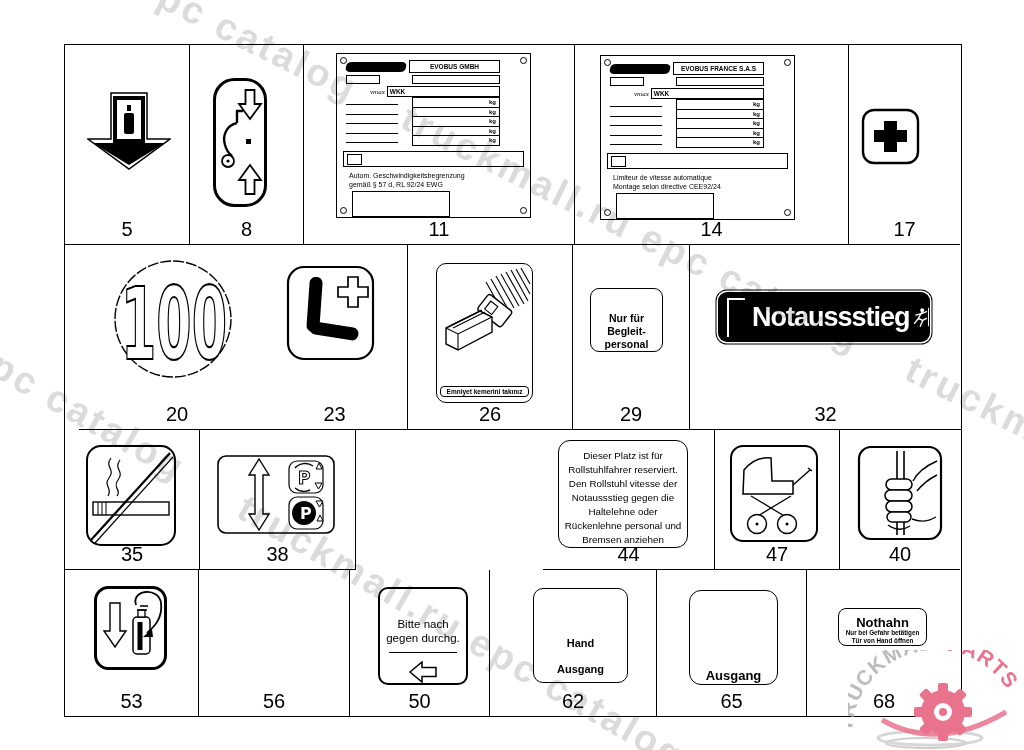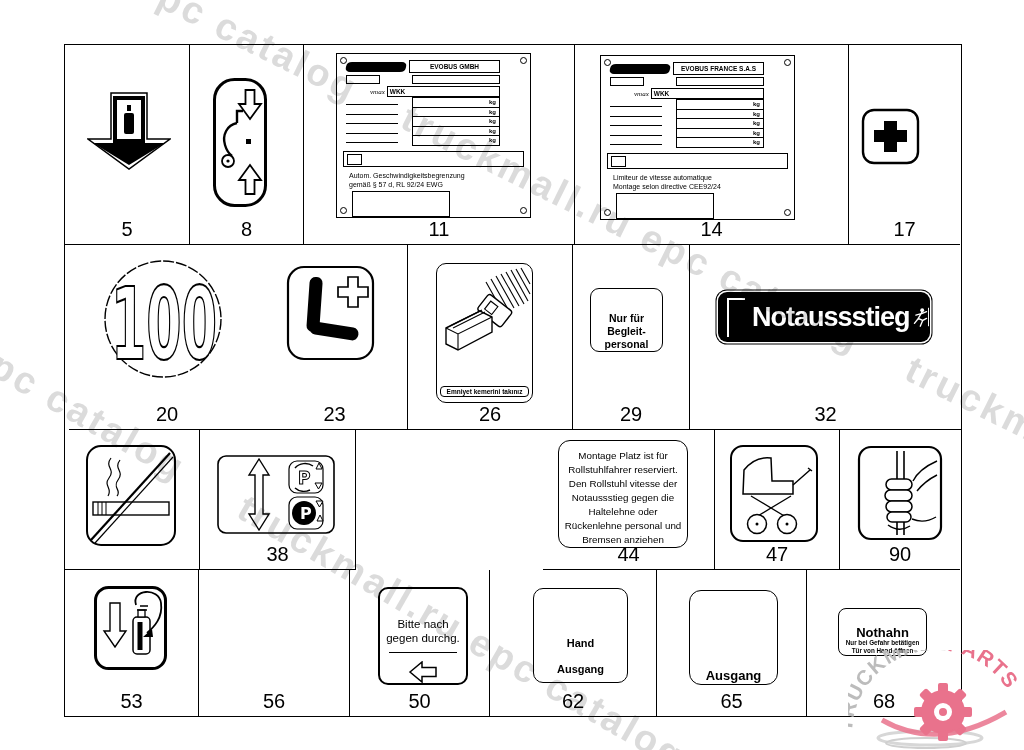--- a/index.html
+++ b/index.html
@@ -192,21 +192,21 @@
   </div>
 
   <div class="cell bb" style="left:784px;top:0;width:111px;height:200px">
     <svg class="art" style="left:12px;top:63px" width="59" height="57" viewBox="0 0 59 57">
       <rect x="2" y="2" width="55" height="53" rx="11" fill="#fff" stroke="#000" stroke-width="2.4"></rect>
       <polygon points="23,13 36,13 36,22 46,22 46,34 36,34 36,44 23,44 23,34 13,34 13,22 23,22" fill="#000"></polygon>
     </svg>
     <div class="num">17</div>
   </div>
 
-  <div class="cell br bb" style="left:4px;top:200px;width:197px;height:185px">
+  <div class="cell br bb" style="left:14px;top:200px;width:197px;height:185px">
     <svg class="art" style="left:29px;top:11px" width="130" height="130" viewBox="0 0 130 130">
       <circle cx="65" cy="63" r="58" fill="#fff" stroke="#000" stroke-width="1.4" stroke-dasharray="11 2"></circle>
       <text x="13" y="103" font-family="DejaVu Sans" font-size="100" font-weight="bold" fill="#fff" stroke="#000" stroke-width="2.2" textLength="106" lengthAdjust="spacingAndGlyphs">100</text>
     </svg>
     <div class="num">20</div>
   </div>
 
   <div class="cell br bb" style="left:197px;top:200px;width:146px;height:185px">
     <svg class="art" style="left:24px;top:20px" width="89" height="96" viewBox="0 0 89 96">
       <rect x="2" y="2" width="85" height="92" rx="16" fill="#fff" stroke="#000" stroke-width="2.2"></rect>
@@ -270,20 +270,21 @@
 
   <div class="cell br bb" style="left:0;top:385px;width:135px;height:140px">
     <svg class="art" style="left:20px;top:14px" width="92" height="103" viewBox="0 0 92 103">
       <rect x="2" y="2" width="88" height="99" rx="14" fill="#fff" stroke="#000" stroke-width="2"></rect>
       <path d="M26,14 c-7,9 5,11 -2,20 c-6,8 4,10 -1,18 M35,16 c-7,9 5,11 -2,20 c-6,8 4,10 -1,16" fill="none" stroke="#000" stroke-width="1.2"></path>
       <rect x="8" y="58" width="76" height="13" fill="#fff" stroke="#000" stroke-width="1.4"></rect>
       <path d="M13,58 V71 M17,58 V71 M21,58 V71" stroke="#000" stroke-width="1"></path>
       <path d="M6,96 L85,9" stroke="#000" stroke-width="2.2"></path>
       <path d="M10,99 L88,13" stroke="#000" stroke-width="1.2"></path>
     </svg>
+    <div class="num">35</div>
   </div>
 
   <div class="cell br bb" style="left:135px;top:385px;width:156px;height:140px">
     <svg class="art" style="left:17px;top:25px" width="118" height="79" viewBox="0 0 118 79">
       <rect x="1" y="1" width="116" height="77" rx="8" fill="#fff" stroke="#000" stroke-width="1.6"></rect>
       <path d="M42,4 L32,20 H38 V59 H32 L42,75 52,59 H46 V20 H52 Z" fill="#fff" stroke="#000" stroke-width="1.4"></path>
       <g>
         <rect x="72" y="6" width="34" height="32" rx="8" fill="#fff" stroke="#000" stroke-width="1.2"></rect>
         <path d="M78,13 a13,12 0 0 1 18,-2 M78,33 a13,12 0 0 0 15,2" fill="none" stroke="#000" stroke-width="1.5"></path>
         <text x="81" y="29" font-family="DejaVu Sans" font-size="17" font-weight="bold" fill="none" stroke="#000" stroke-width="1">P</text>
@@ -295,21 +296,21 @@
         <text x="83" y="64" font-family="DejaVu Sans" font-size="16" font-weight="bold" fill="#fff">P</text>
         <path d="M99,46 l7,0 -3.5,6 z M100,66 l3,-6 3,6 z" fill="#fff" stroke="#000" stroke-width="1"></path>
       </g>
     </svg>
     <div class="num">38</div>
   </div>
 
 
   <div class="cell br bb" style="left:478px;top:385px;width:172px;height:140px">
     <div class="stk" style="left:15px;top:10px;width:130px;height:108px;font:9.8px/14px 'Liberation Sans',sans-serif">
-      <div>Montage Platz ist für</div>
+      <div>Dieser Platz ist für</div>
       <div>Rollstuhlfahrer reserviert.</div>
       <div>Den Rollstuhl vitesse der</div>
       <div>Notaussstieg gegen die</div>
       <div>Haltelehne oder</div>
       <div>Rückenlehne personal und</div>
       <div>Bremsen anziehen</div>
     </div>
     <div class="num">44</div>
   </div>
 
@@ -331,21 +332,21 @@
     <svg class="art" style="left:17px;top:15px" width="86" height="96" viewBox="0 0 86 96">
       <rect x="2" y="2" width="82" height="92" rx="12" fill="#fff" stroke="#000" stroke-width="2.2"></rect>
       <path d="M40,6 V90 M47,6 V90" stroke="#000" stroke-width="1.6"></path>
       <path d="M80,16 Q62,24 56,36 M80,30 Q68,36 60,46" fill="none" stroke="#000" stroke-width="1.4"></path>
       <rect x="29" y="34" width="26" height="11" rx="5.5" fill="#fff" stroke="#000" stroke-width="1.5"></rect>
       <rect x="28" y="45" width="27" height="11" rx="5.5" fill="#fff" stroke="#000" stroke-width="1.5"></rect>
       <rect x="29" y="56" width="26" height="11" rx="5.5" fill="#fff" stroke="#000" stroke-width="1.5"></rect>
       <rect x="30" y="67" width="24" height="10" rx="5" fill="#fff" stroke="#000" stroke-width="1.5"></rect>
       <path d="M31,80 Q42,88 53,81 M55,74 Q67,79 79,72" fill="none" stroke="#000" stroke-width="1.4"></path>
     </svg>
-    <div class="num">90</div>
+    <div class="num">40</div>
   </div>
 
   <div class="cell br" style="left:0;top:525px;width:134px;height:146px">
     <svg class="art" style="left:28px;top:15px" width="75" height="86" viewBox="0 0 75 86">
       <rect x="2.5" y="2.5" width="70" height="81" rx="13" fill="#fff" stroke="#000" stroke-width="3"></rect>
       <path d="M17,18 V46 H11 L22,62 33,46 H27 V18 Z" fill="#fff" stroke="#000" stroke-width="1.4"></path>
       <rect x="40" y="32" width="17" height="37" rx="4" fill="#fff" stroke="#000" stroke-width="1.5"></rect>
       <rect x="44.5" y="37" width="5" height="28" fill="#000"></rect>
       <rect x="45" y="25" width="7" height="7" fill="#fff" stroke="#000" stroke-width="1.3"></rect>
       <path d="M44,25 h10 M47,21 h8" stroke="#000" stroke-width="1.5"></path>
@@ -380,21 +381,21 @@
   </div>
 
   <div class="cell br" style="left:592px;top:525px;width:150px;height:146px">
     <div class="stk" style="left:32px;top:20px;width:89px;height:95px;border-radius:12px;font:bold 13px/16px 'Liberation Sans',sans-serif">
       <div>Ausgang</div>
     </div>
     <div class="num">65</div>
   </div>
 
   <div class="cell" style="left:742px;top:525px;width:154px;height:146px">
-    <div class="stk" style="left:31px;top:38px;width:89px;height:48px;border-radius:8px">
+    <div class="stk" style="left:31px;top:38px;width:89px;height:38px;border-radius:8px">
       <div style="font:bold 13px/13px 'Liberation Sans',sans-serif">Nothahn</div>
       <div style="font:600 6.3px/8px 'Liberation Sans',sans-serif">Nur bei Gefahr betätigen</div>
       <div style="font:600 6.3px/8px 'Liberation Sans',sans-serif">Tür von Hand öffnen</div>
     </div>
     <div class="num">68</div>
   </div>
 
 </div>
 
 <svg id="logo" viewBox="0 0 176 100">

